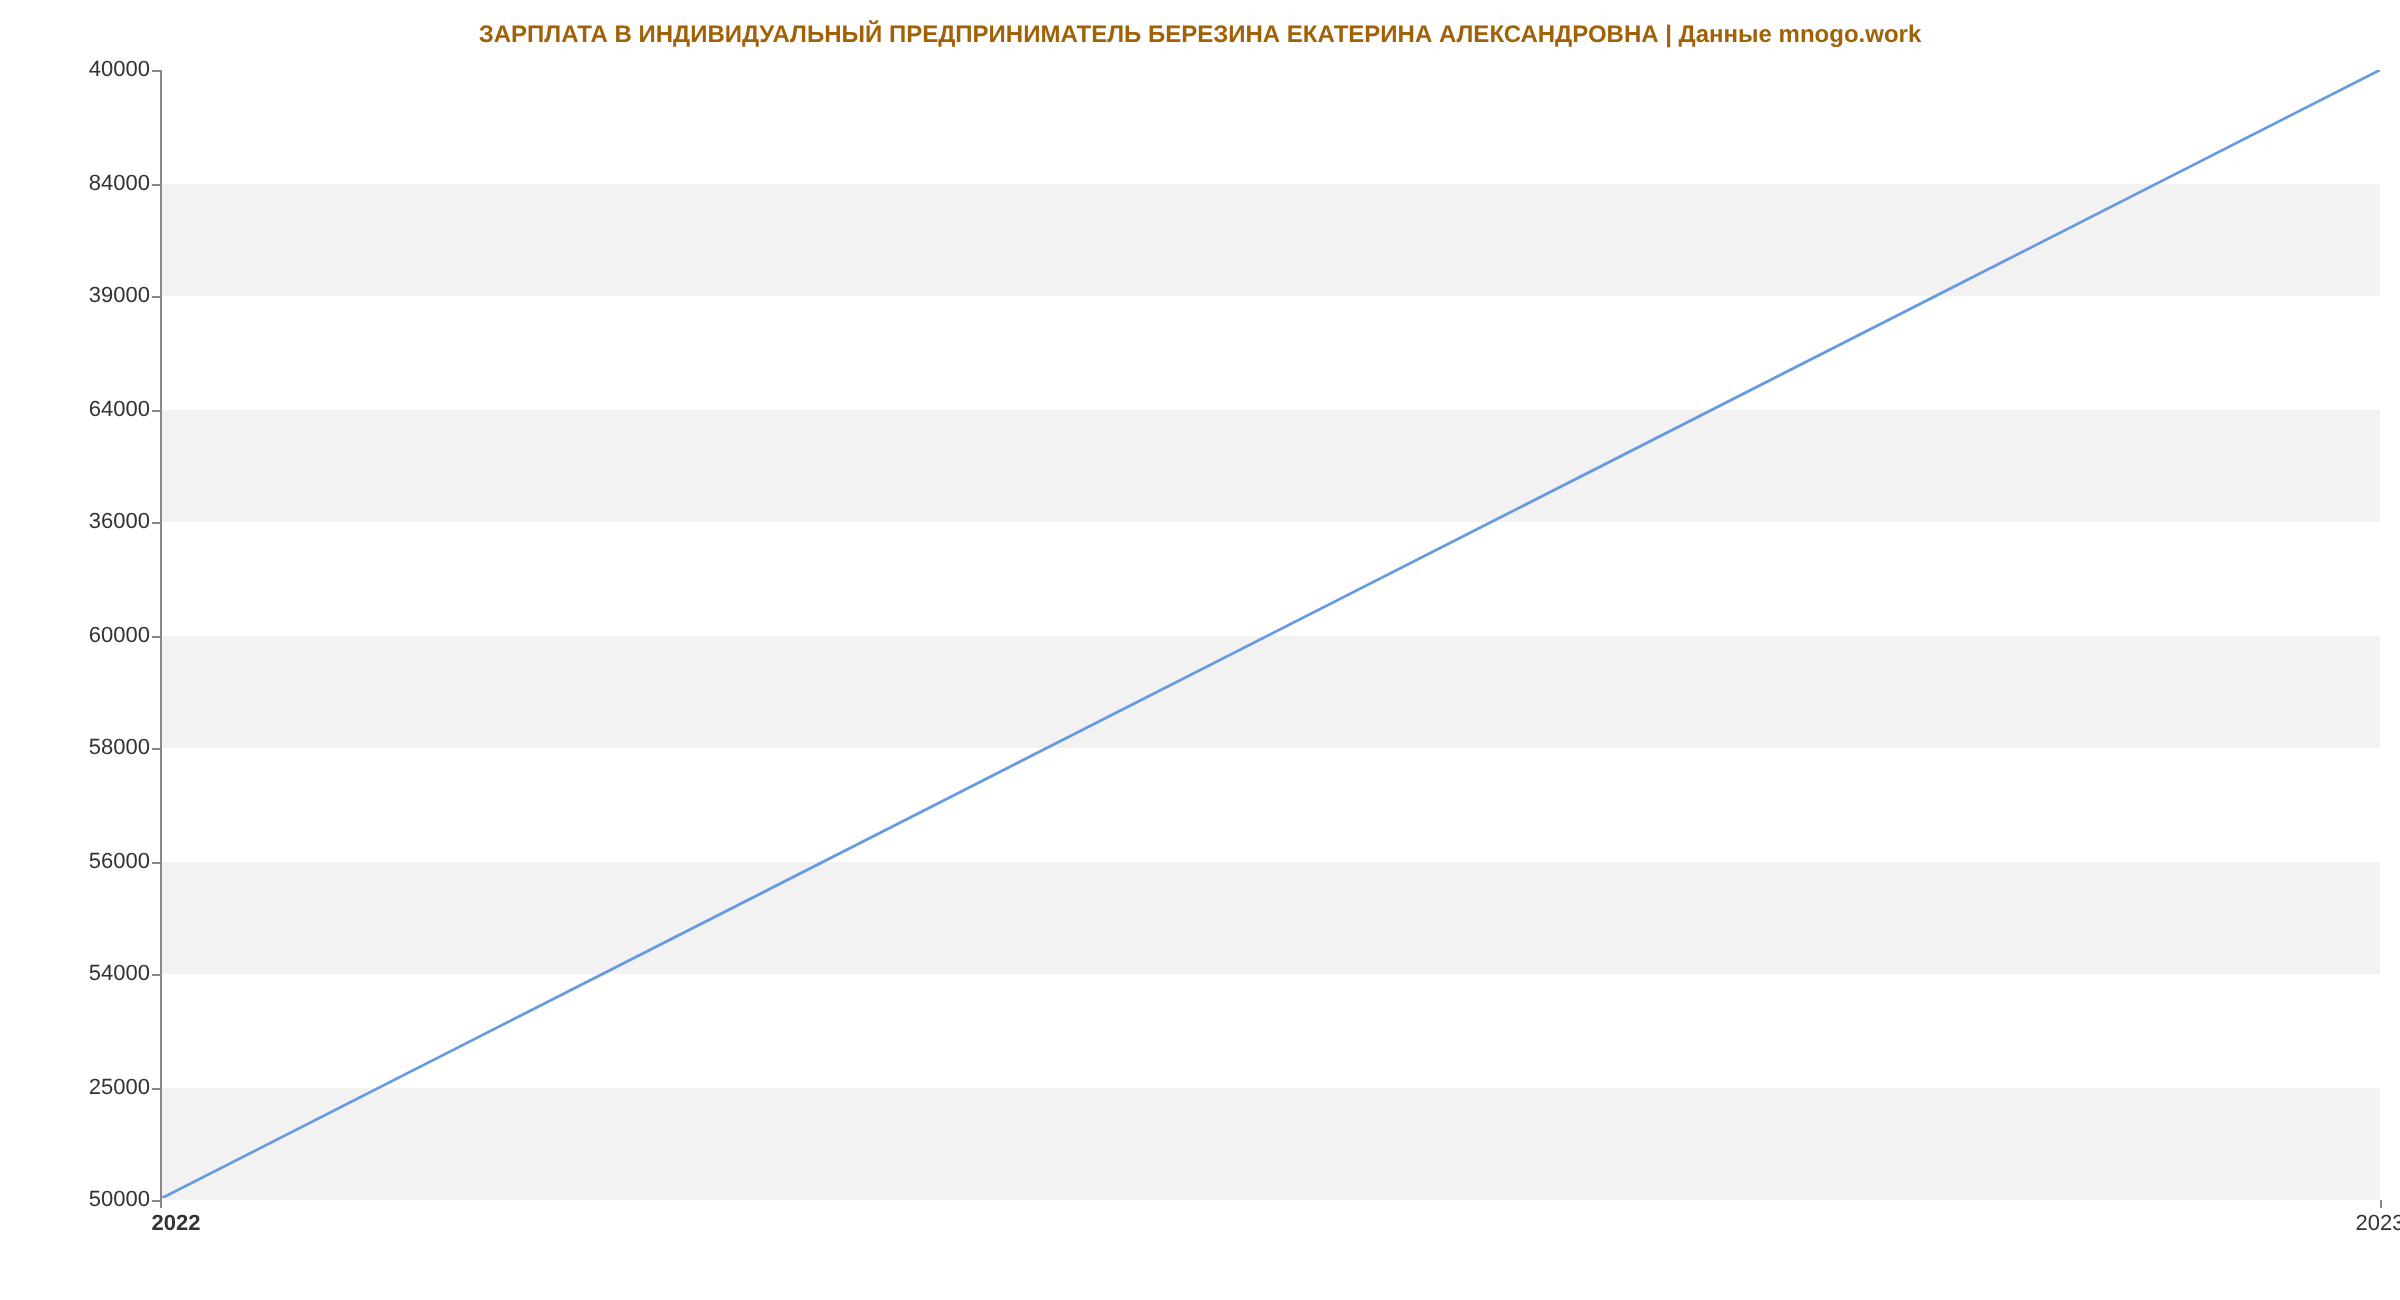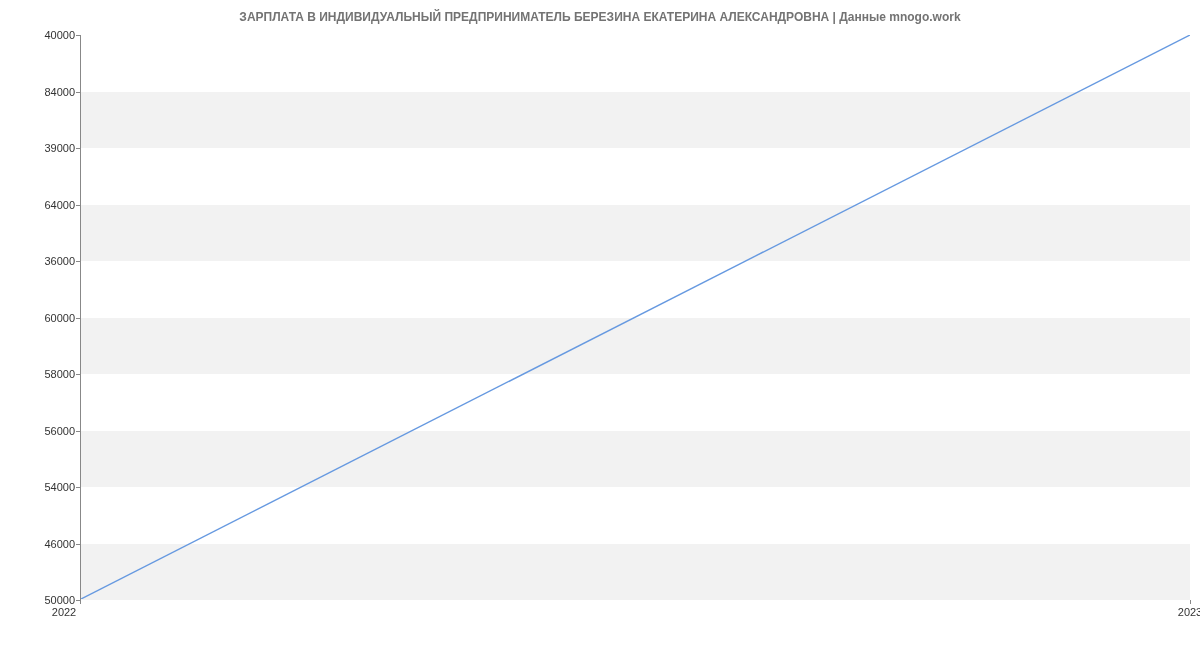--- a/index.html
+++ b/index.html
@@ -20,21 +20,21 @@
       position: relative;
     }
     .chart-title {
       position: absolute;
       top: 10px;
       left: 0;
       right: 0;
       text-align: center;
       font-size: 12px;
       font-weight: bold;
-      color: #737373;
+      color: #a16207;
     }
     .plot-area {
       position: absolute;
       left: 80px;
       top: 35px;
       width: 1110px;
       height: 565px;
       border-left: 1px solid #888;
       border-bottom: 1px solid #888;
     }
@@ -92,37 +92,37 @@
       <div class="grid-band" style="top: 169.5px; height: 56.5px;"></div>
       <div class="grid-band" style="top: 282.5px; height: 56.5px;"></div>
       <div class="grid-band" style="top: 395.5px; height: 56.5px;"></div>
       <div class="grid-band" style="top: 508.5px; height: 56.5px;"></div>
     <svg class="line-svg" preserveAspectRatio="none" viewBox="0 0 1110 565">
       <line id="series-line" stroke="#6699e0" stroke-width="1.4" x1="0" y1="565" x2="1110" y2="0"></line>
     </svg>
   </div>
 <div class="y-tick-label" style="top: 600px;">50000</div>
     <div class="y-tick-mark" style="top: 600px;"></div>
-    <div class="y-tick-label" style="top: 543.5px;">46000</div>
+    <div class="y-tick-label" style="top: 543.5px;">25000</div>
     <div class="y-tick-mark" style="top: 543.5px;"></div>
     <div class="y-tick-label" style="top: 487px;">54000</div>
     <div class="y-tick-mark" style="top: 487px;"></div>
     <div class="y-tick-label" style="top: 430.5px;">56000</div>
     <div class="y-tick-mark" style="top: 430.5px;"></div>
     <div class="y-tick-label" style="top: 374px;">58000</div>
     <div class="y-tick-mark" style="top: 374px;"></div>
     <div class="y-tick-label" style="top: 317.5px;">60000</div>
     <div class="y-tick-mark" style="top: 317.5px;"></div>
     <div class="y-tick-label" style="top: 261px;">36000</div>
     <div class="y-tick-mark" style="top: 261px;"></div>
     <div class="y-tick-label" style="top: 204.5px;">64000</div>
     <div class="y-tick-mark" style="top: 204.5px;"></div>
     <div class="y-tick-label" style="top: 148px;">39000</div>
     <div class="y-tick-mark" style="top: 148px;"></div>
     <div class="y-tick-label" style="top: 91.5px;">84000</div>
     <div class="y-tick-mark" style="top: 91.5px;"></div>
     <div class="y-tick-label" style="top: 35px;">40000</div>
     <div class="y-tick-mark" style="top: 35px;"></div>
-    <div class="x-tick-label" style="left: 64px;">2022</div>
+    <div class="x-tick-label" style="left: 88px; font-weight: bold;">2022</div>
     <div class="x-tick-mark" style="left: 80px;"></div>
     <div class="x-tick-label" style="left: 1190px;">2023</div>
     <div class="x-tick-mark" style="left: 1190px;"></div>
   </div>
 
 </body></html>

